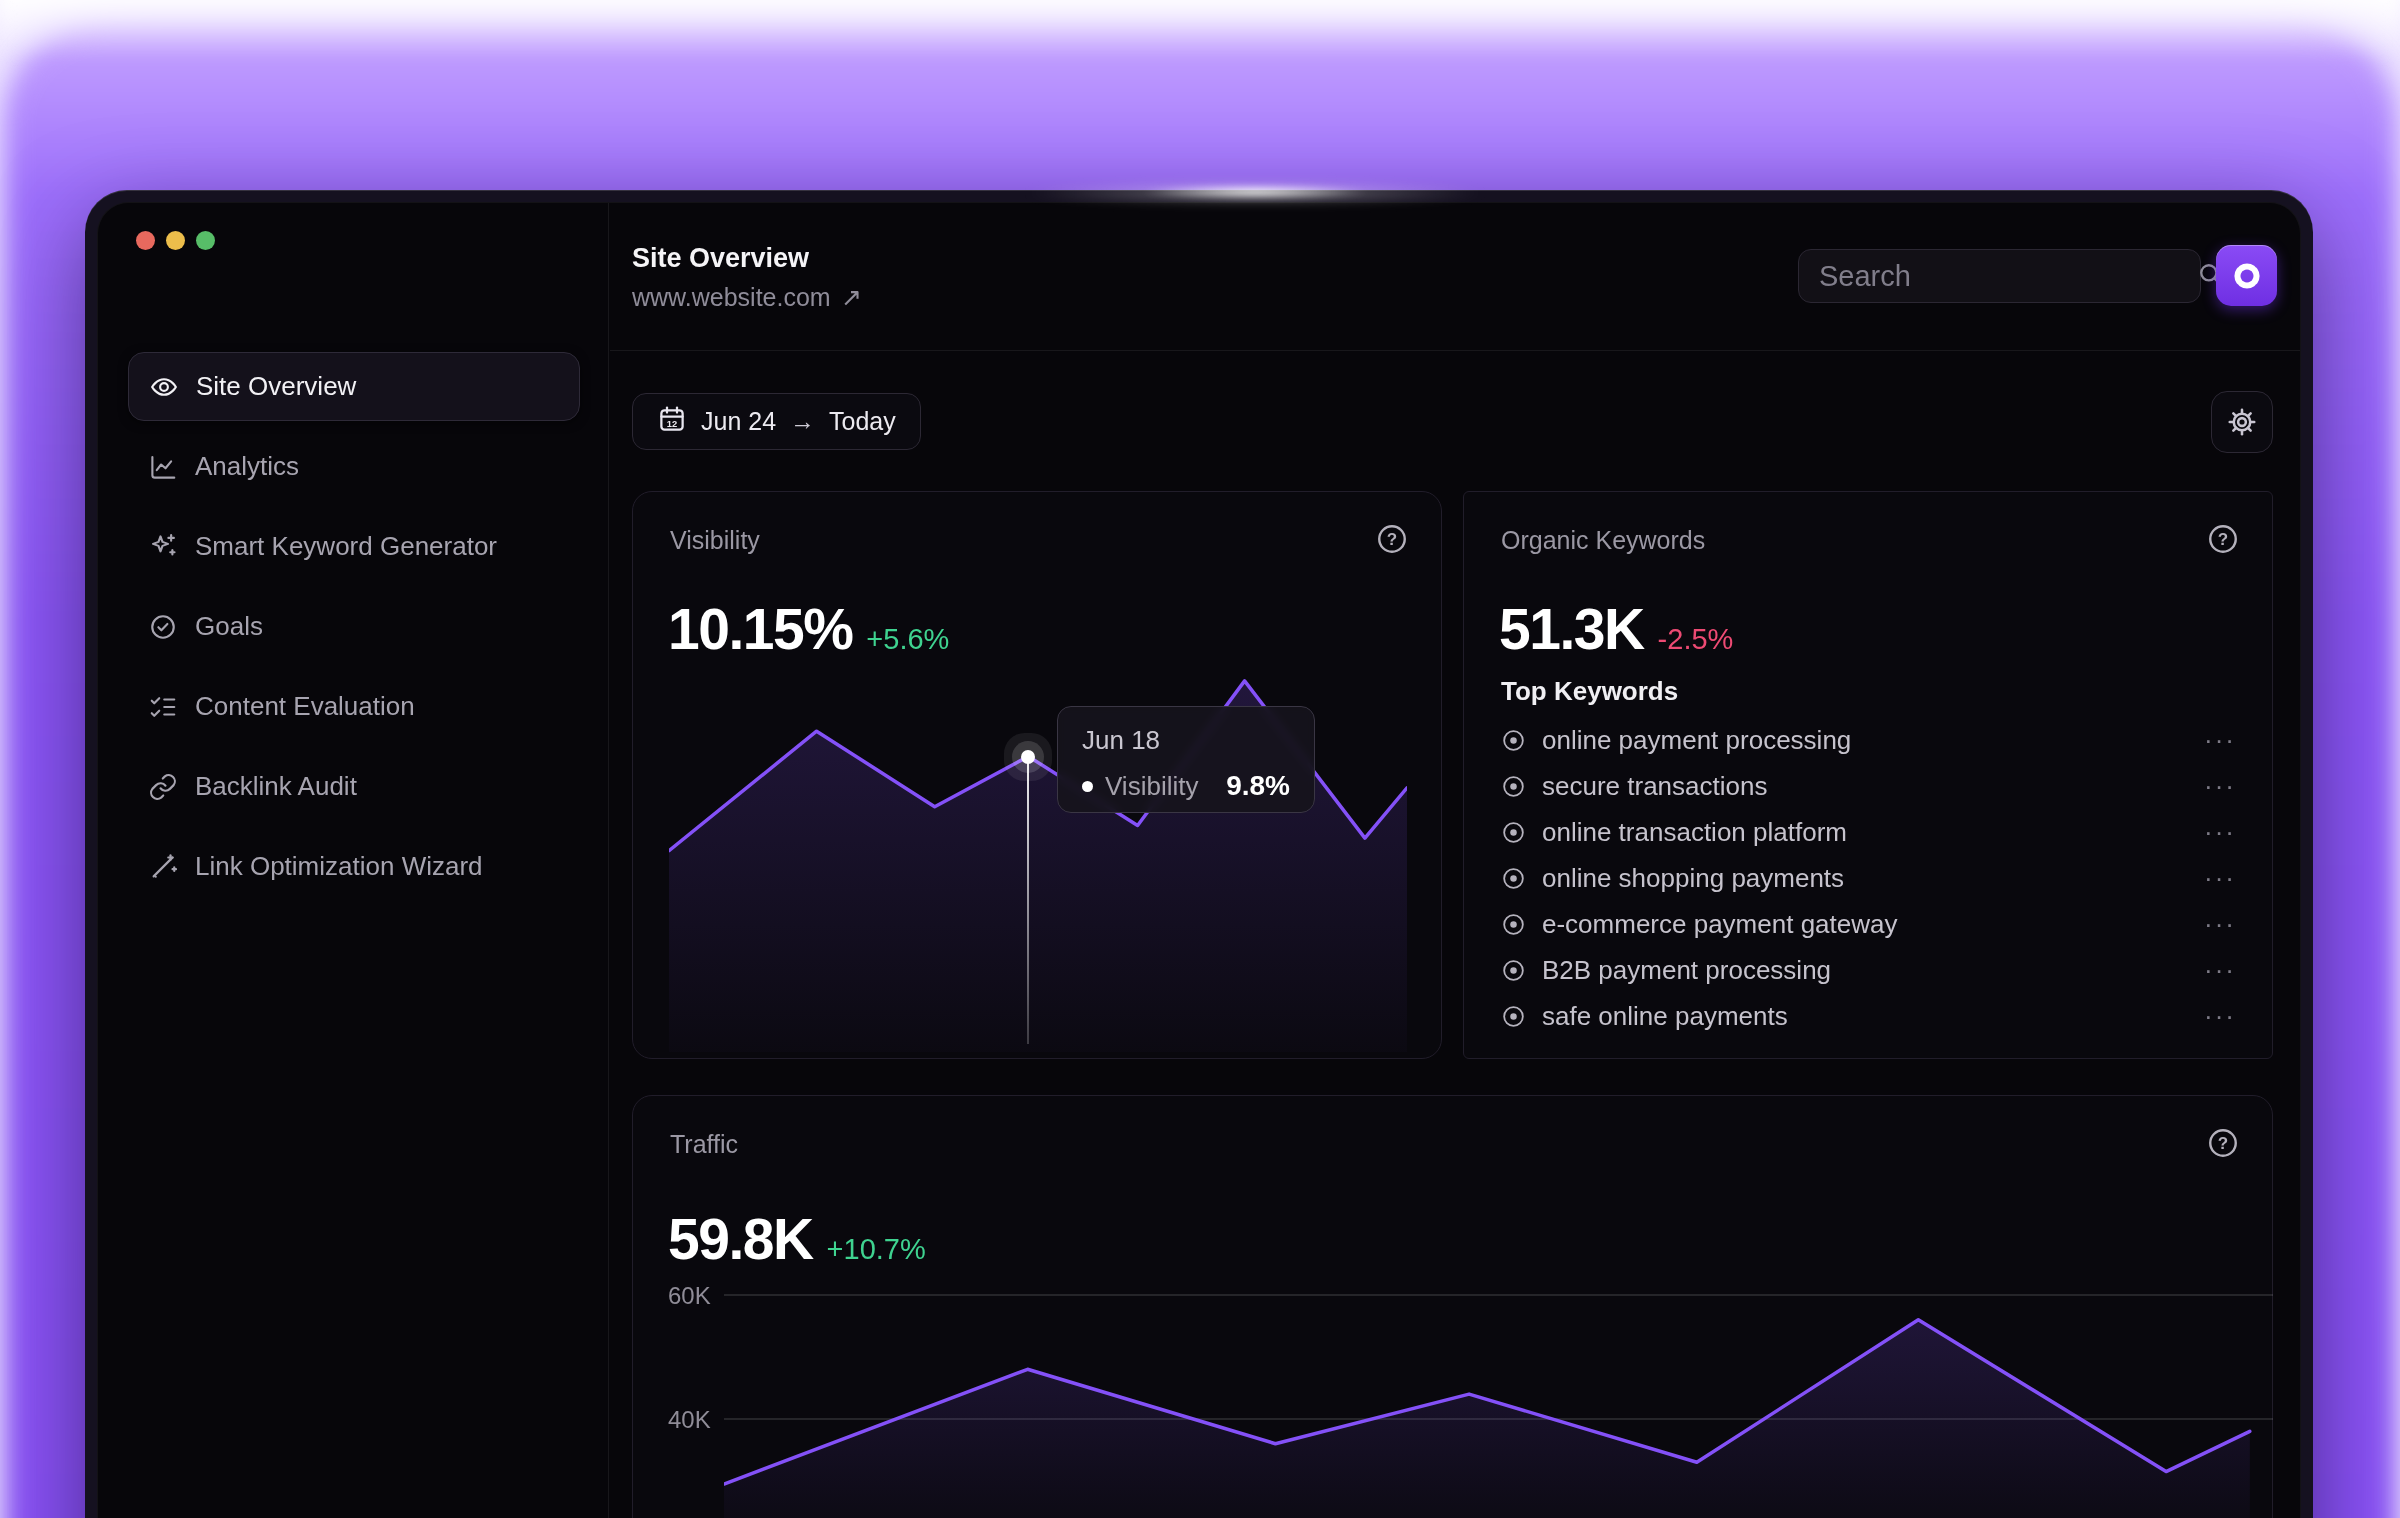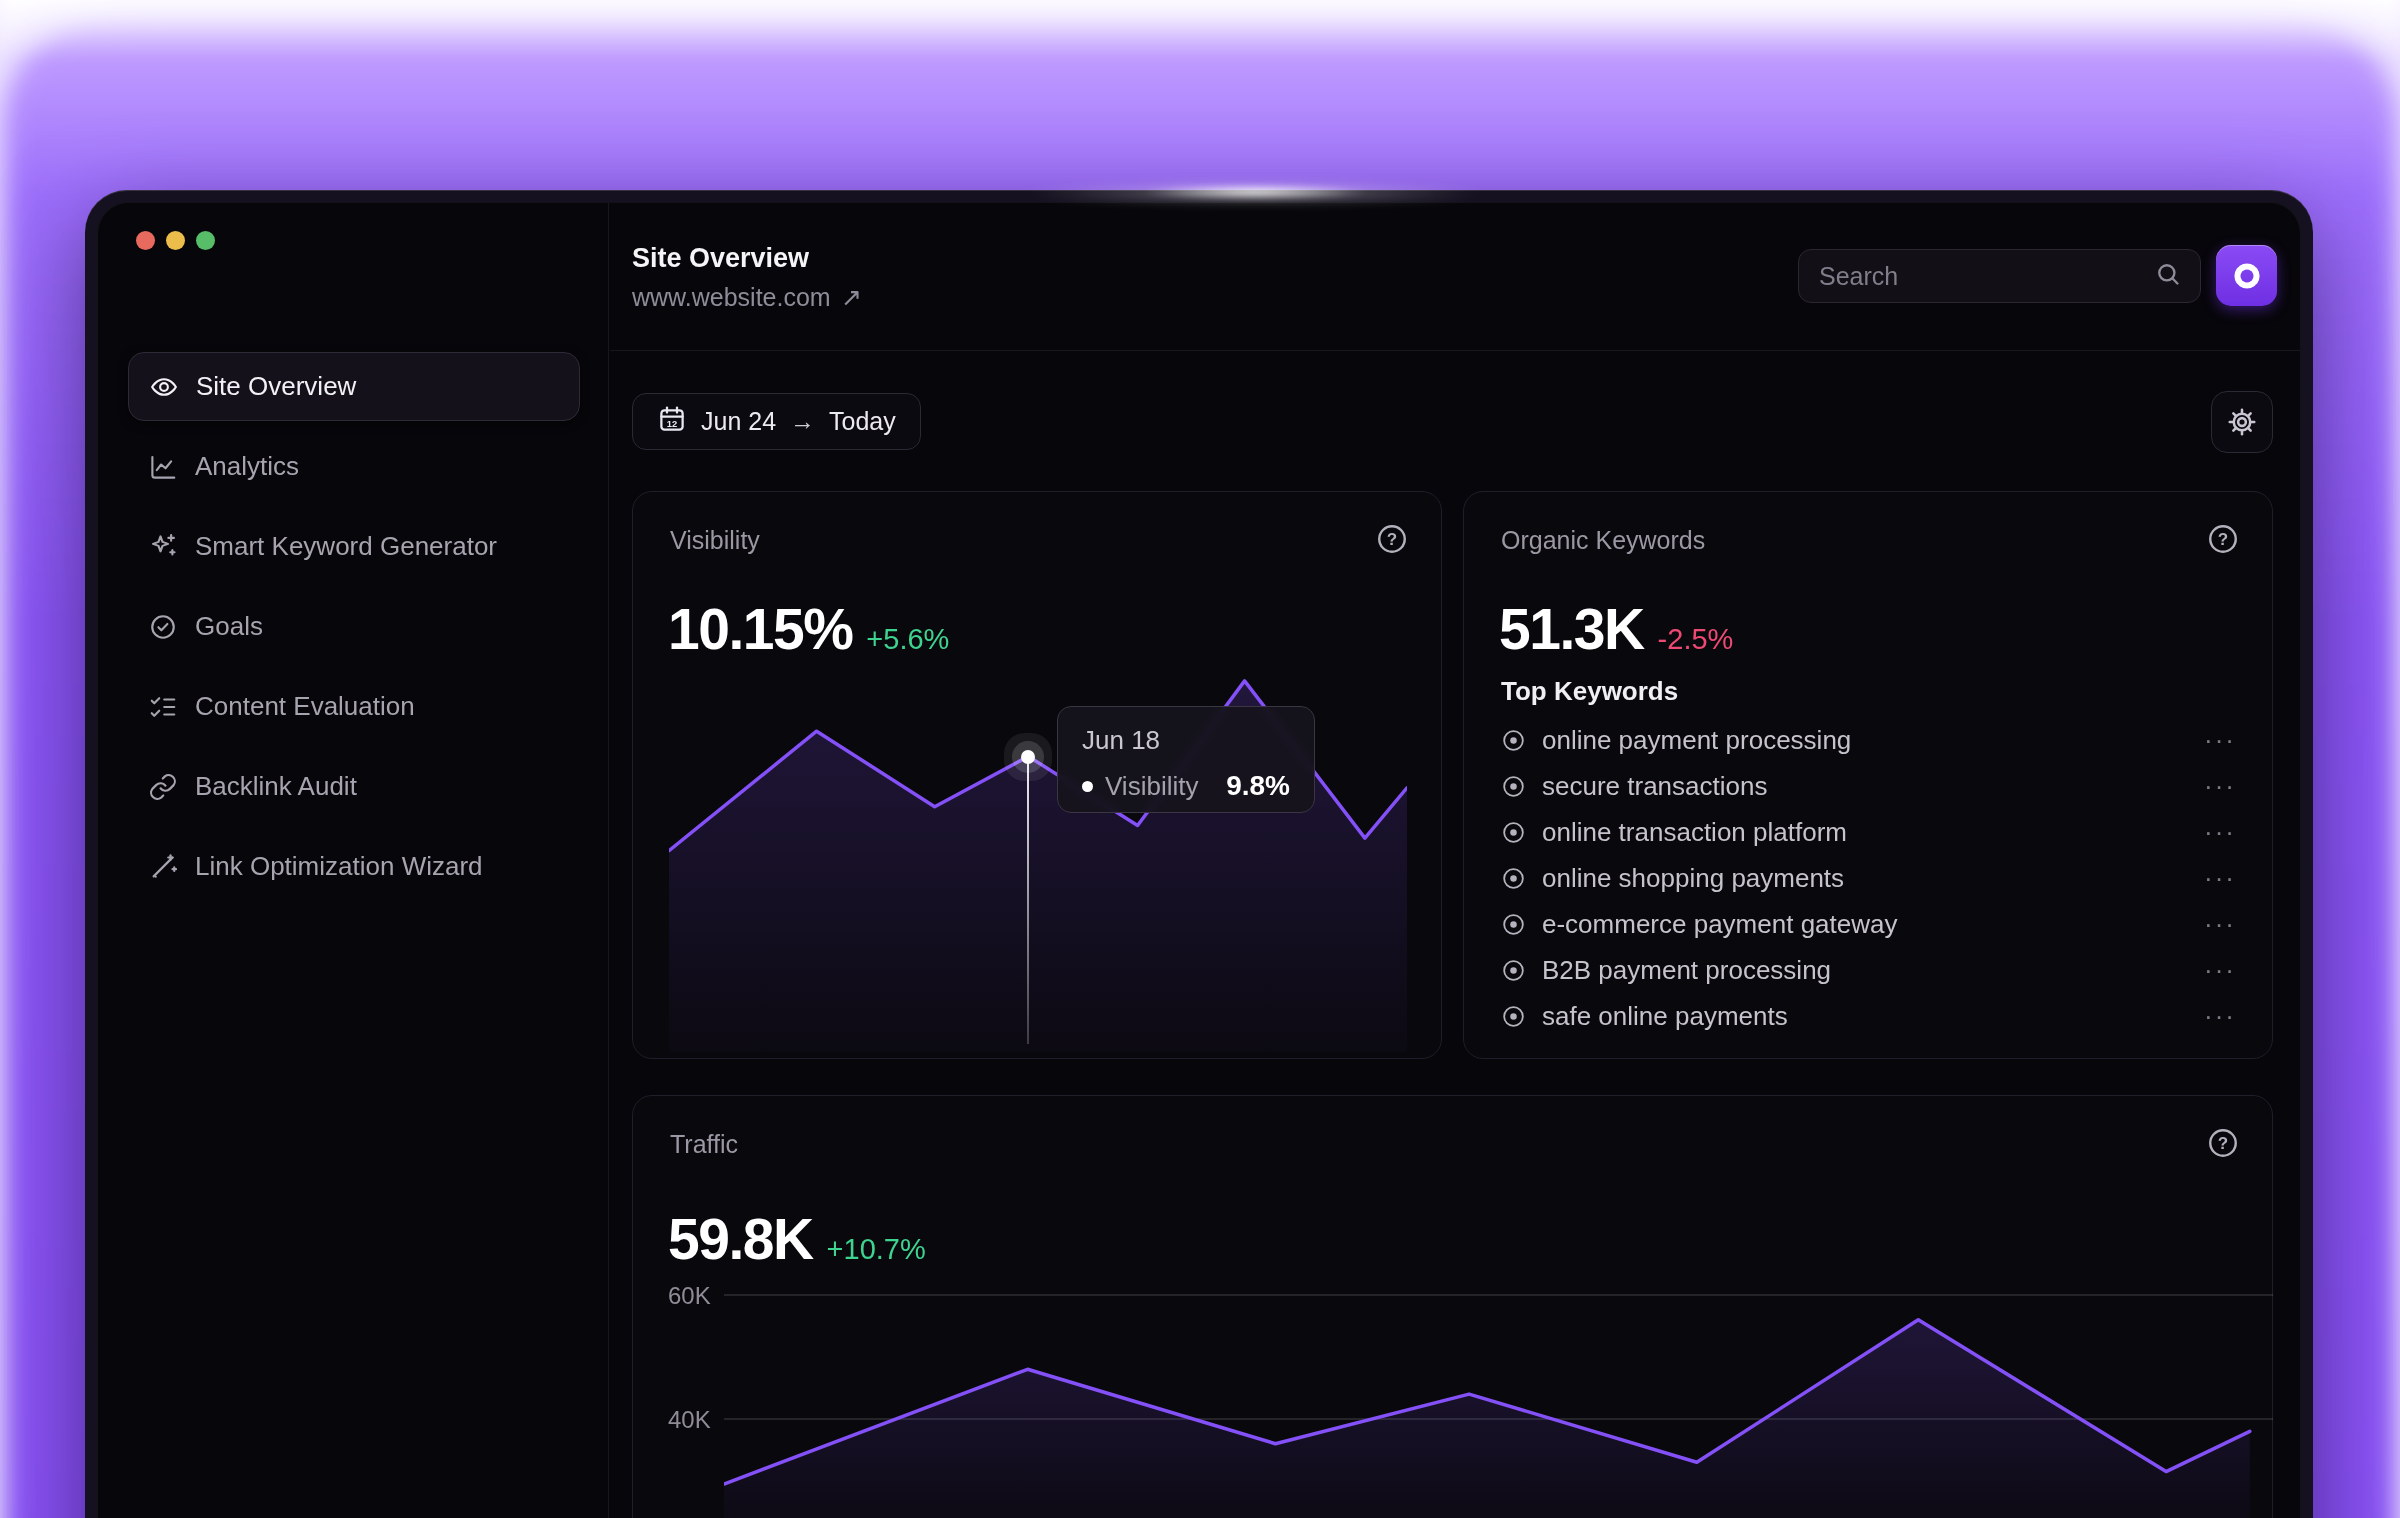--- a/index.html
+++ b/index.html
@@ -51,21 +51,21 @@
   .main { position:absolute; left:512px; top:0; right:0; bottom:0; }
   .page-head { position:absolute; left:22px; top:40px; }
   .page-title { color:#f5f4f7; font-size:27px; font-weight:700; }
   .page-url { margin-top:9px; color:#8f8c99; font-size:25px; display:flex; gap:10px; align-items:center; cursor:pointer; }
   .head-divider { position:absolute; top:147px; left:0; right:0; height:1px; background:rgba(255,255,255,.07); }
 
   .search { position:absolute; left:1188px; top:46px; width:403px; height:54px;
     background:#121016; border:1px solid #2b2733; border-radius:13px;
     display:flex; align-items:center; padding:0 18px 0 20px; }
   .search input { flex:1; background:transparent; border:none; outline:none;
-    color:#dddbe3; font-size:25px; font-family:inherit; }
+    color:#dddbe3; font-size:29px; font-family:inherit; }
   .search input::placeholder { color:#817e8b; }
   .search-icon svg { width:28px; height:28px; stroke:#8f8c99; fill:none; stroke-width:2; stroke-linecap:round; }
 
   .logo-btn { position:absolute; left:1606px; top:42px; width:61px; height:61px; border-radius:15px;
     background:linear-gradient(180deg,#8a4bf5 0%, #6f2fe3 100%);
     box-shadow:inset 0 1px 0 rgba(255,255,255,.35), 0 4px 14px rgba(110,50,230,.45);
     display:flex; align-items:center; justify-content:center; cursor:pointer; }
   .logo-btn svg { width:38px; height:38px; }
 
   .date-btn { position:absolute; left:22px; top:190px; height:57px;
@@ -76,21 +76,21 @@
   .date-arrow { color:#cfccd6; }
 
   .gear-btn { position:absolute; left:1601px; top:188px; width:62px; height:62px;
     border:1px solid #2c2834; border-radius:16px; background:#0b0a10;
     display:flex; align-items:center; justify-content:center; cursor:pointer; }
   .gear-btn svg { width:32px; height:32px; stroke:#c9c6d2; fill:none; stroke-width:1.9; stroke-linecap:round; }
 
   
   .card { position:absolute; background:#09080d; border:1px solid #211d2a; border-radius:20px;padding-left:8px; }
   .card-visibility { left:22px; top:288px; width:810px; height:568px; }
-  .card-organic    { left:853px; top:288px; width:810px; height:568px; }
+  .card-organic    { left:853px; top:288px; width:810px; height:568px;border-radius:6px; }
   .card-traffic    { left:22px; top:892px; width:1641px; height:640px; }
 
   .card-title { position:absolute; left:37px; top:34px; color:#9b98a4; font-size:25px; }
   .value-row { position:absolute; left:35px; top:72px; display:flex; align-items:baseline; gap:14px;margin-top:32px; }
   .big-value { color:#ffffff; font-size:57px; font-weight:700; letter-spacing:-1.5px; }
   .delta { font-size:29px; font-weight:500; }
   .delta.up { color:#3fd390; }
   .delta.down { color:#ed4a73; }
   .help-btn { position:absolute; right:32px; top:30px; width:34px; height:34px; cursor:pointer; }
   .help-btn svg { width:34px; height:34px; }

